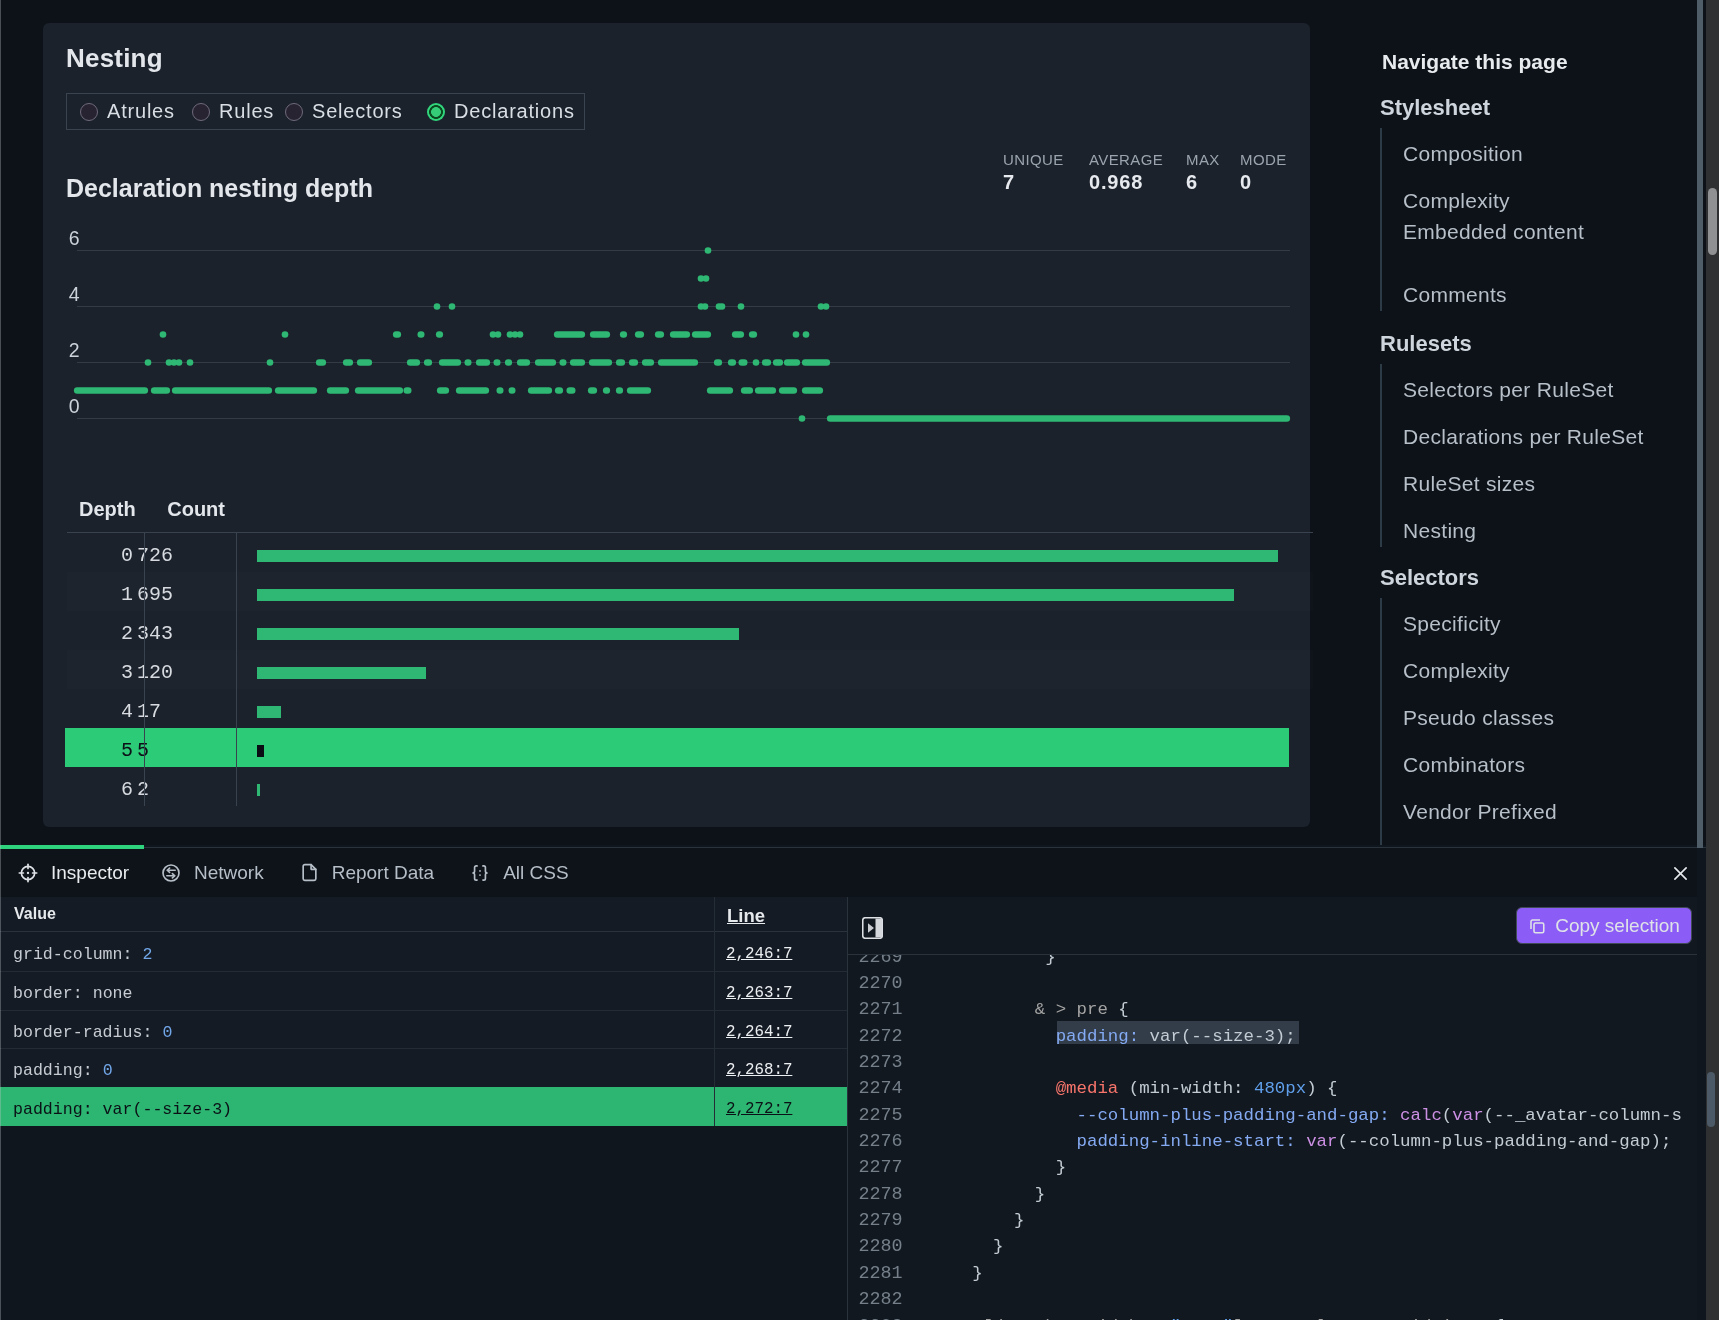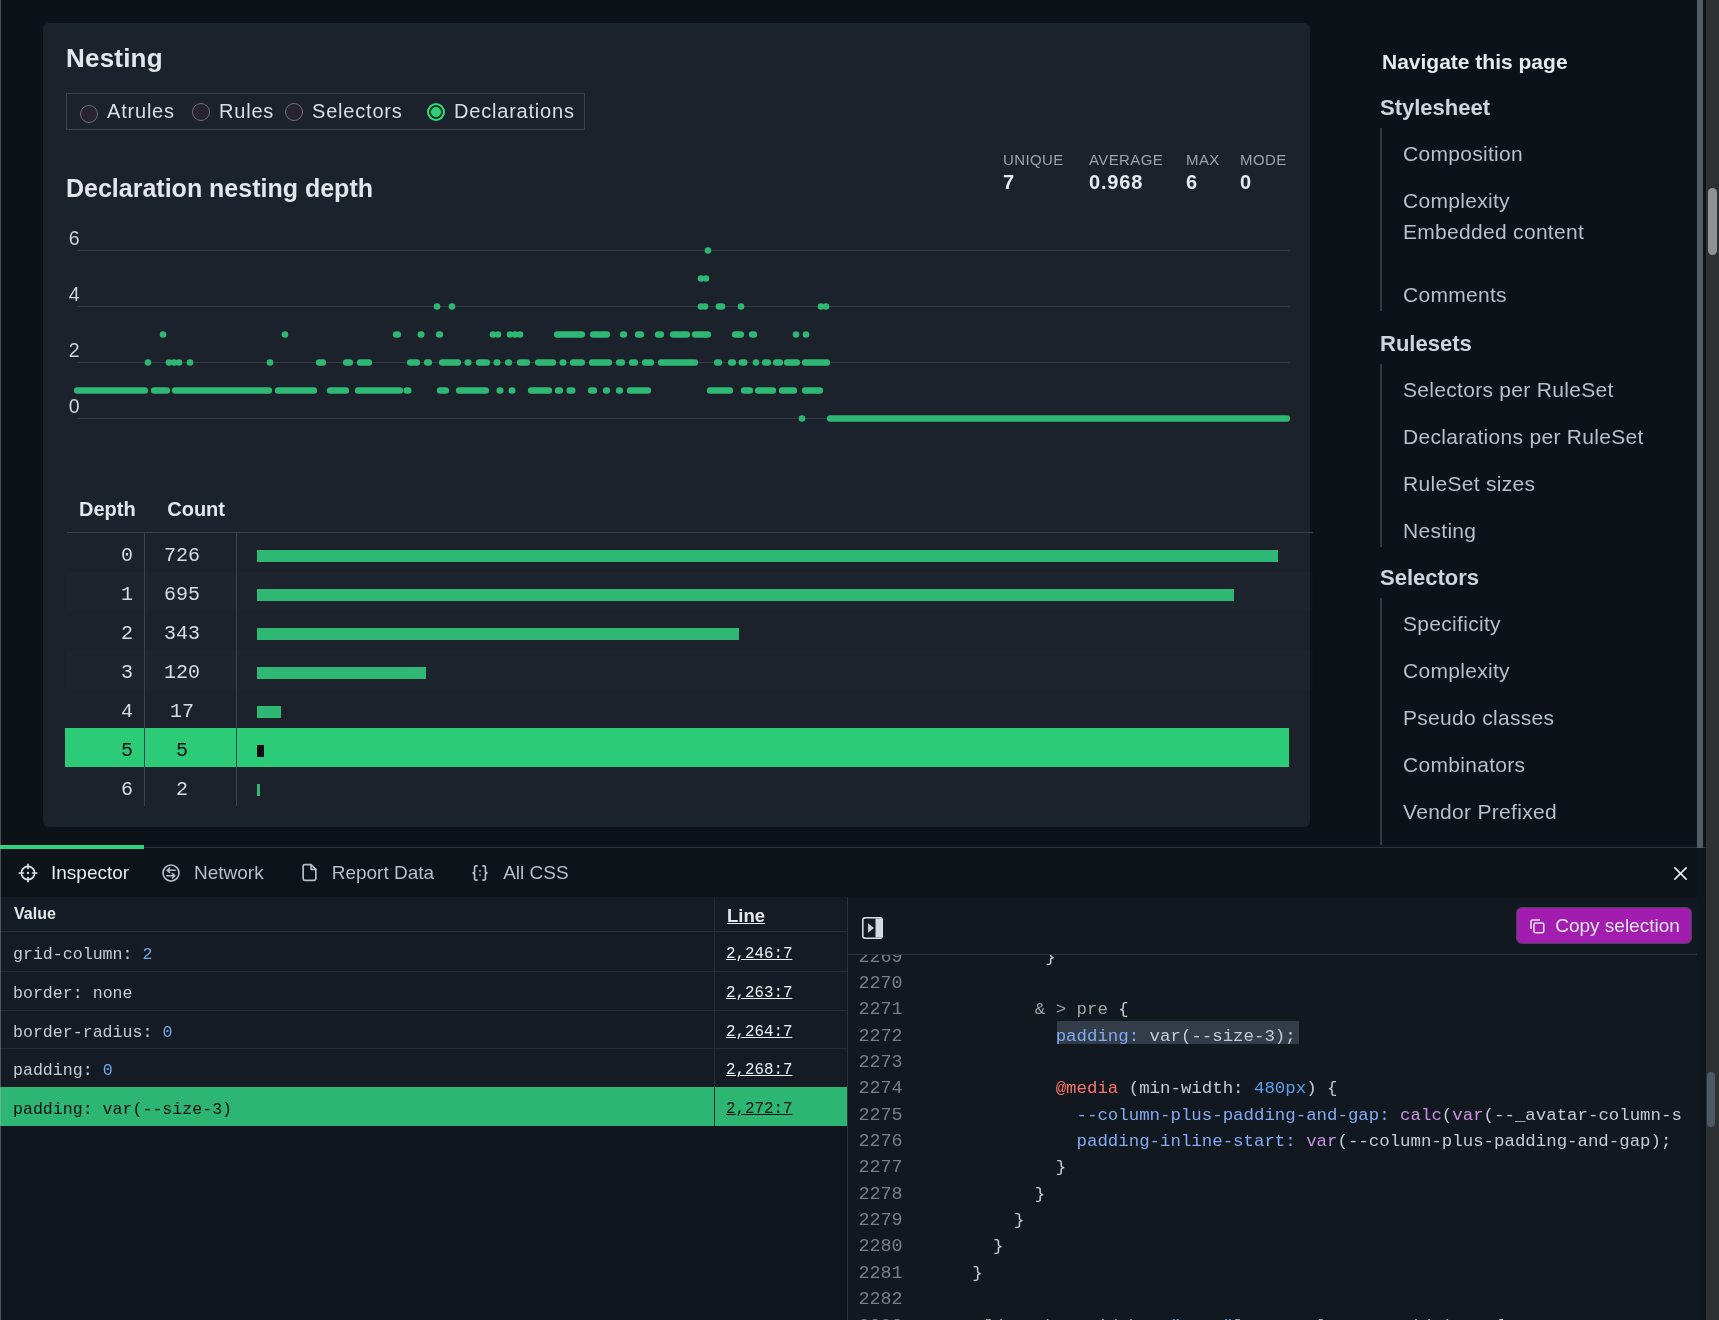--- a/index.html
+++ b/index.html
@@ -5,39 +5,39 @@
   * { margin:0; padding:0; box-sizing:border-box; }
   html,body { width:1719px; height:1320px; overflow:hidden; }
   body { background:#0d1218; font-family:"Liberation Sans", sans-serif; position:relative; }
   .abs { position:absolute; }
 
   
   #panel { left:43px; top:23px; width:1267px; height:804px; background:#1b222c; border-radius:6px; }
   #panel h2 { position:absolute; left:23px; top:20px; font-size:26px; font-weight:700; color:#e3e7ec; letter-spacing:0.2px; }
   #radiobox { left:23px; top:70px; width:519px; height:37px; border:1px solid #3a4350; display:flex; align-items:center; padding-left:13px; gap:18px; }
   .radio-item { display:flex; align-items:center; gap:9px; font-size:20px; letter-spacing:0.8px; color:#d9dee4; }
-  .radio-item:nth-child(1){ width:94px;align-items:flex-end; } .radio-item:nth-child(2){ width:75px; } .radio-item:nth-child(3){ width:124px; }
+  .radio-item:nth-child(1){ width:94px; } .radio-item:nth-child(2){ width:75px; } .radio-item:nth-child(3){ width:124px; }
   .rdot { width:18px; height:18px; flex:0 0 18px; border-radius:50%; background:#272331; border:1.5px solid #6f6a7c; }
   .rdot.sel { border:none; background:radial-gradient(circle at 50% 50%, #35cd78 0 4.6px, #0b4a20 5.2px 6.6px, #30d57c 7.2px); }
   #chead { position:absolute; left:23px; top:134px; font-size:25px; font-weight:700; color:#e3e7ec;margin-top:17px; }
   .stat { position:absolute; top:128px; }
   .stat .lab { font-size:15px; color:#9ba4ae; letter-spacing:0.4px; }
   .stat .val { font-size:20px; font-weight:700; color:#e6e9ed; margin-top:3px; letter-spacing:0.8px; }
 
   #scatter { left:0px; top:202px; }
   #caption { position:absolute; left:0; top:414px; width:1267px; text-align:center; font-size:19px; letter-spacing:0.3px; color:#ced3d9; }
 
   
   .th { position:absolute; font-size:20px; font-weight:700; color:#e3e7ec; }
   #tbl-headline { left:24px; top:509px; width:1246px; height:1px; background:#39434f; }
   .vsep { position:absolute; top:510px; height:273px; width:1px; background:#39434f; z-index:3; }
   .row-stripe { position:absolute; left:24px; width:1246px; height:39px; background:rgba(255,255,255,0.012); }
   #hl-row { position:absolute; left:22px; top:704.5px; width:1224px; height:39px; background:#2bcb77; }
   .dnum { position:absolute; width:60px; text-align:right; font-family:"Liberation Mono", monospace; font-size:20px; color:#d7dbe0; z-index:2; }
-  .cnum { position:absolute; width:90px; text-align:center; font-family:"Liberation Mono", monospace; font-size:20px; color:#d7dbe0; z-index:2; }
+  .cnum { position:absolute; width:90px; text-align:left; font-family:"Liberation Mono", monospace; font-size:20px; color:#d7dbe0; z-index:2; }
   .bar { position:absolute; height:13px; background:#2eb873; z-index:2; }
 
   
   .snav-title { position:absolute; left:1382px; font-size:21px; font-weight:700; color:#e8ebee; }
   .shead { position:absolute; left:1380px; font-size:22px; font-weight:700; color:#ced5dc; }
   .sitem { position:absolute; left:1403px; font-size:21px; letter-spacing:0.3px; color:#b7bfc8; }
   .sline { position:absolute; left:1380px; width:1.5px; background:#2c3b45; }
 
   
   #track { left:1706px; top:0; width:13px; height:1320px; background:#2f3032; z-index:10; }
@@ -68,21 +68,21 @@
   .vrow .plain { color:#c7ccd3; }
   .vline { position:absolute; left:726px; font-family:"Liberation Mono", monospace; font-size:15.8px; color:#eceff2; text-decoration:underline; }
   #vgreen { left:0; top:1087px; width:847px; height:39px; background:#2cb671; }
   #vgreen .vrow, #vgreen .vline { color:#0b1016; }
 
   
   #codepane { left:848px; top:897px; width:849px; height:423px; background:#12181f; }
   #code-head { left:848px; top:897px; width:849px; height:57px; background:#12181f; z-index:3; }
   #code-divider { left:847px; top:954px; width:859px; height:1px; background:#2a323c; z-index:4; }
   #expand-btn { left:862px; top:917px; width:21px; height:22px; z-index:4; }
-  #copy-btn { left:1516px; top:907px; width:176px; height:37px; border:1px solid #414b56; border-radius:6px; background:#a21caf; display:flex; align-items:center; justify-content:center; gap:9px; color:#dfe3e8; font-size:19px; z-index:4; }
+  #copy-btn { left:1516px; top:907px; width:176px; height:37px; border:1px solid #414b56; border-radius:6px; background:#8b5cf6; display:flex; align-items:center; justify-content:center; gap:9px; color:#dfe3e8; font-size:19px; z-index:4; }
   .cl { position:absolute; left:848px; height:26.35px; white-space:pre; font-family:"Liberation Mono", monospace; font-size:17.4px; line-height:26.35px; color:#c3ccd4; z-index:2; }
   .cl .ln { display:inline-block; width:65px; text-align:center; color:#747f8a; font-size:18.4px; }
   .cl .ct { padding-left:7px; }
   .tk-g { color:#a3a3a3; }
   .tk-p { color:#84aaf3; }
   .tk-v { color:#cb8fe3; }
   .tk-r { color:#f8756c; }
   .tk-n { color:#5f9fec; }
   #sel-hl { left:1057px; top:1021px; width:242px; height:23px; background:#323d49; z-index:1; }
 

